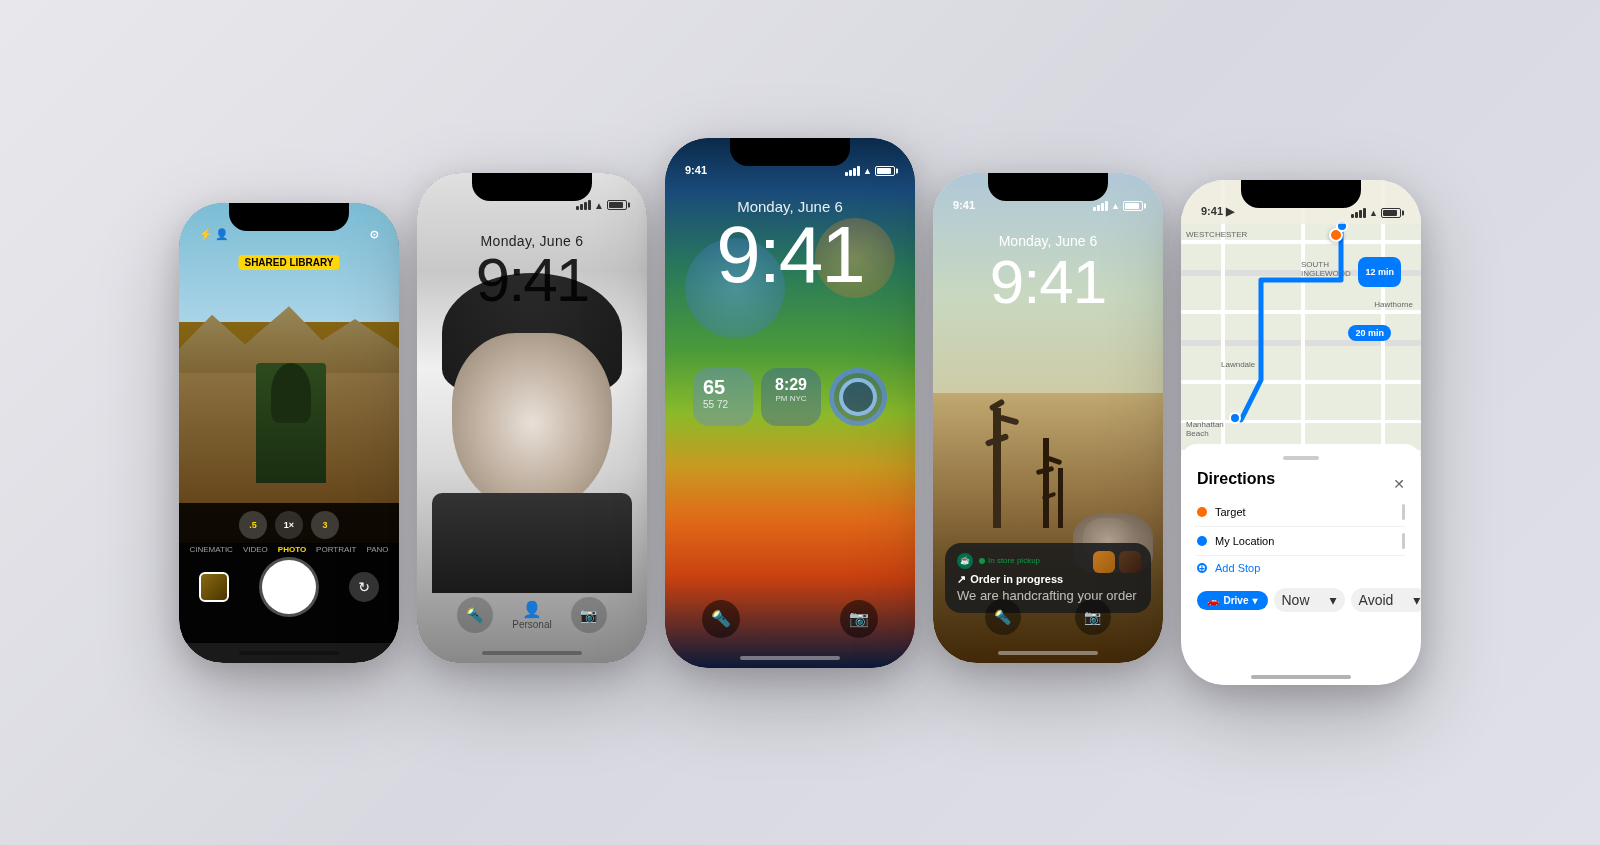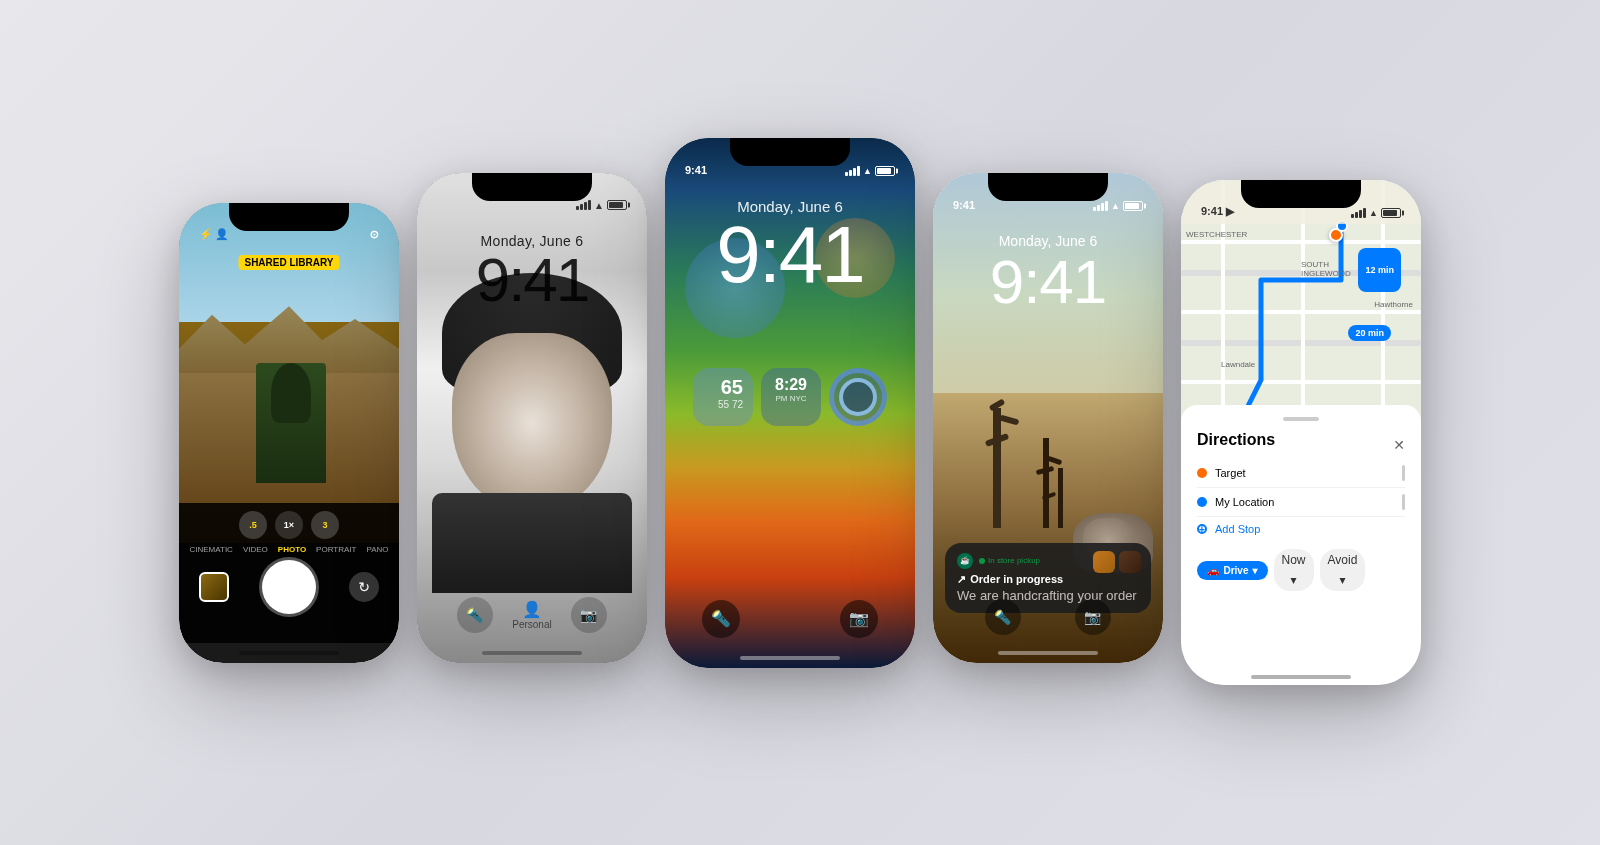--- a/index.html
+++ b/index.html
@@ -478,21 +478,21 @@
       position: absolute;
       width: 4px;
       background: white;
       border-radius: 2px;
     }
 
     .maps-panel {
       position: absolute;
       bottom: 0;
       left: 0; right: 0;
-      height: 280px;
+      height: 241px;
       background: white;
       border-radius: 16px 16px 0 0;
       padding: 12px 16px;
       overflow: hidden;
     }
 
     .panel-handle {
       width: 36px;
       height: 4px;
       background: #ccc;
@@ -565,25 +565,24 @@
       display: flex;
       align-items: center;
       gap: 4px;
     }
 
     .time-btn {
       background: #f0f0f0;
       color: #333;
       border-radius: 16px;
       padding: 4px 8px;
-      font-size: 12px;
-      display: flex;
-      align-items: center;
-      gap: 6px;
-      flex-direction: column;
+      font-size: 14px;
+      display: flex;
+      align-items: center;
+      gap: 20px;
     }
 
     .close-x {
       margin-left: auto;
       font-size: 14px;
       color: #666;
     }
 
     .time-summary {
       display: flex;
@@ -795,21 +794,21 @@
           </div>
         </div>
 
         <div class="colorful-time">
           <div class="colorful-date">Monday, June 6</div>
           <div class="colorful-clock">9:41</div>
         </div>
 
         <div class="widgets-row">
 
-          <div style="background:rgba(100,140,200,0.45);border-radius:16px;padding:8px 10px;color:white;min-width:60px;text-align:right;">
+          <div style="background:rgba(100,140,200,0.45);border-radius:16px;padding:8px 10px;color:white;min-width:60px;text-align:left;">
             <div style="font-size:20px;font-weight:700;">65</div>
             <div style="font-size:10px;opacity:0.8;"><span>55</span> <span>72</span></div>
           </div>
 
           <div style="background:rgba(60,100,160,0.45);border-radius:16px;padding:8px 10px;color:white;min-width:60px;text-align:center;">
             <div style="font-size:16px;font-weight:600;">8:29</div>
             <div style="font-size:8px;opacity:0.8;"><span>PM</span> <span>NYC</span></div>
           </div>
 
           <div style="width:58px;height:58px;border-radius:50%;border:5px solid rgba(100,150,255,0.6);display:flex;align-items:center;justify-content:center;background:rgba(40,70,140,0.4);">
@@ -922,21 +921,21 @@
           <div class="map-road-v" style="left:40px;top:0;bottom:0;height:100%;"></div>
           <div class="map-road-v" style="left:80px;top:0;bottom:0;height:100%;height:6px;background:#ddd;width:6px;"></div>
           <div class="map-road-v" style="left:120px;top:0;bottom:0;height:100%;"></div>
           <div class="map-road-v" style="left:160px;top:0;bottom:0;height:100%;height:6px;background:#ddd;width:6px;"></div>
           <div class="map-road-v" style="left:200px;top:0;bottom:0;height:100%;"></div>
 
           <svg style="position:absolute;top:0;left:0;width:100%;height:100%;" viewBox="0 0 240 300" preserveAspectRatio="none">
             <path d="M 160 50 L 160 100 L 80 100 L 80 200 L 60 240" stroke="#007AFF" stroke-width="5" fill="none" stroke-linecap="round" stroke-linejoin="round"></path>
           </svg>
 
-          <div style="position:absolute;top:68px;right:20px;background:#007AFF;color:white;border-radius:8px;padding:17px 7px;font-size:9px;font-weight:700;">12 min</div>
+          <div style="position:absolute;top:77px;right:20px;background:#007AFF;color:white;border-radius:8px;padding:10px 7px;font-size:9px;font-weight:700;">12 min</div>
 
           <div style="position:absolute;top:145px;right:30px;background:#007AFF;color:white;border-radius:8px;padding:3px 7px;font-size:9px;font-weight:700;">20 min</div>
 
           <div style="position:absolute;top:48px;left:148px;width:14px;height:14px;border-radius:50%;background:#FF6B00;border:2px solid white;box-shadow:0 1px 4px rgba(0,0,0,0.3);"></div>
           <div style="position:absolute;top:40px;left:155px;width:12px;height:12px;border-radius:50%;background:#007AFF;border:2px solid white;"></div>
           <div style="position:absolute;top:232px;left:48px;width:12px;height:12px;border-radius:50%;background:#007AFF;border:2px solid white;"></div>
 
           <div class="map-label" style="top:50px;left:5px;">WESTCHESTER</div>
           <div class="map-label" style="top:120px;right:8px;">Hawthorne</div>
           <div class="map-label" style="top:240px;left:5px;">Manhattan<br>Beach</div>

